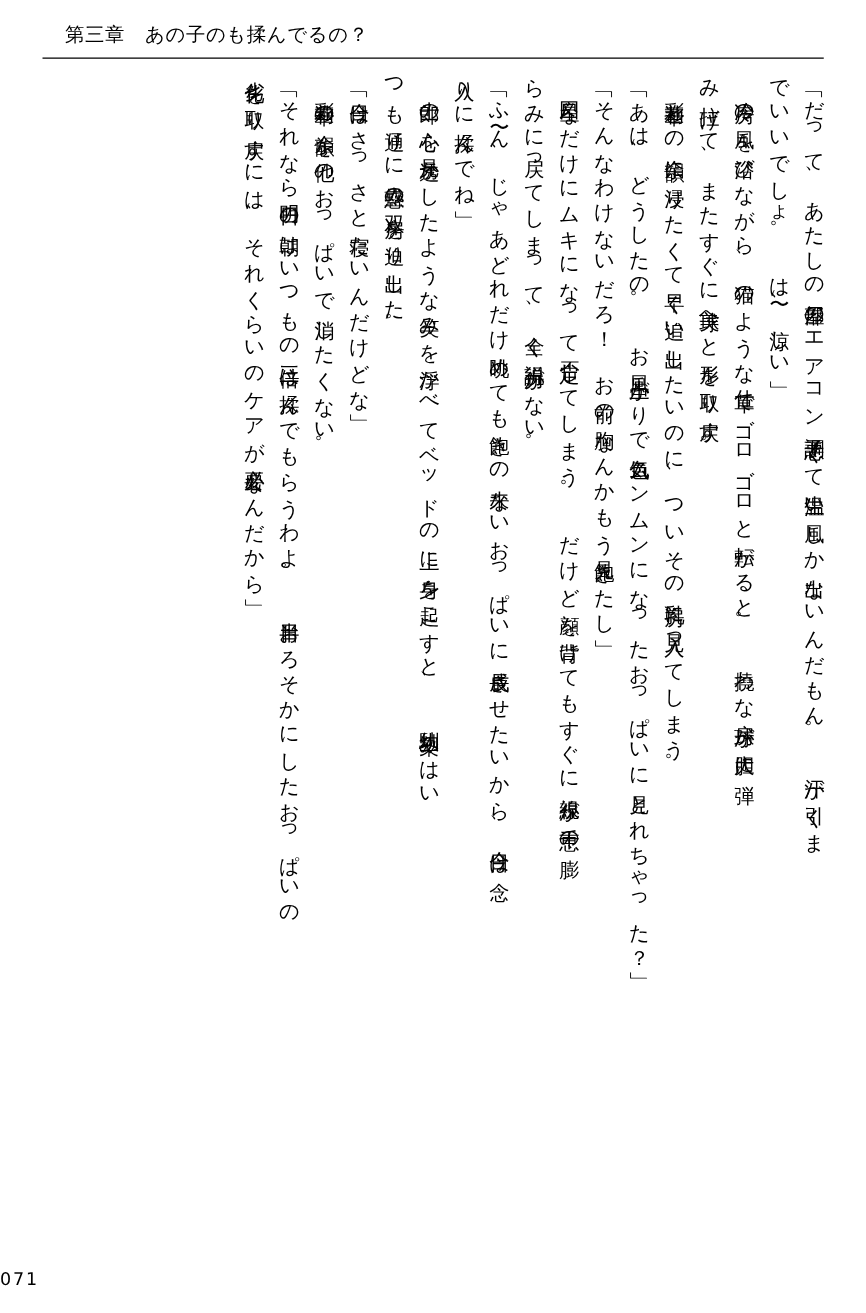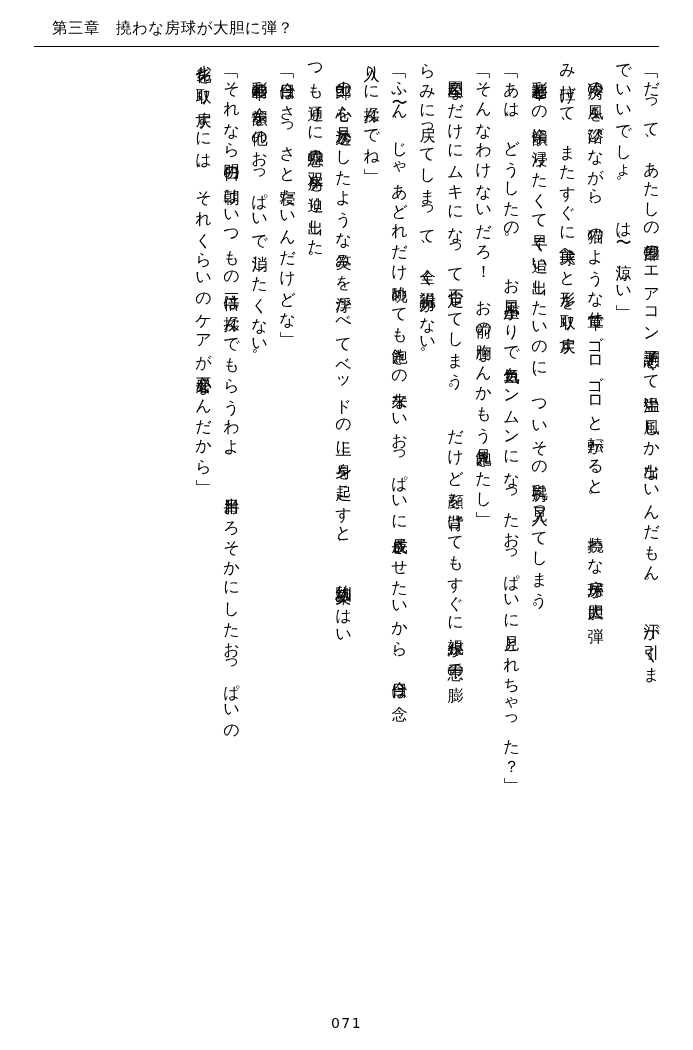--- a/index.html
+++ b/index.html
@@ -75,36 +75,36 @@
   }
   .col.indent1 {
     padding-top: 16px;
   }
   
   .footer {
     position: absolute;
     left: 0;
     bottom: 18px;
     width: 693px;
-    text-align: center;
+    text-align: left;
   }
   .page-number {
     font-family: "DejaVu Sans", "Liberation Sans", sans-serif;
     font-size: 14px;
     letter-spacing: 1.5px;
     color: #000000;
   }
 </style>
 </head>
 <body>
 
 <div class="page">
 
   <div class="header">
-    <div class="header-title">第三章　撓わな房球が大胆に弾？</div>
+    <div class="header-title">第三章　あの子のも揉んでるの？</div>
     <div class="header-rule"></div>
   </div>
 
   <div class="body-area">
     <div class="col indent1">「だって、あたしの部屋のエアコン調子悪くて生温い風しか出ないんだもん。　汗が引くま</div>
     <div class="col">でいいでしょ。　は〜、涼しい」</div>
     <div class="col indent1">冷房の風を浴びながら、猫のような仕草でゴロゴロと転がると。　撓わな房球が大胆に弾</div>
     <div class="col">み拉げて、またすぐに美球へと形を取り戻す。</div>
     <div class="col indent1">彩莉華との余韻に浸りたくて早く追い出したいのに、ついその乳房に見入ってしまう。</div>
     <div class="col indent1">「あは、どうしたの。　お風呂上がりで色気ムンムンになったおっぱいに見とれちゃった？」</div>

